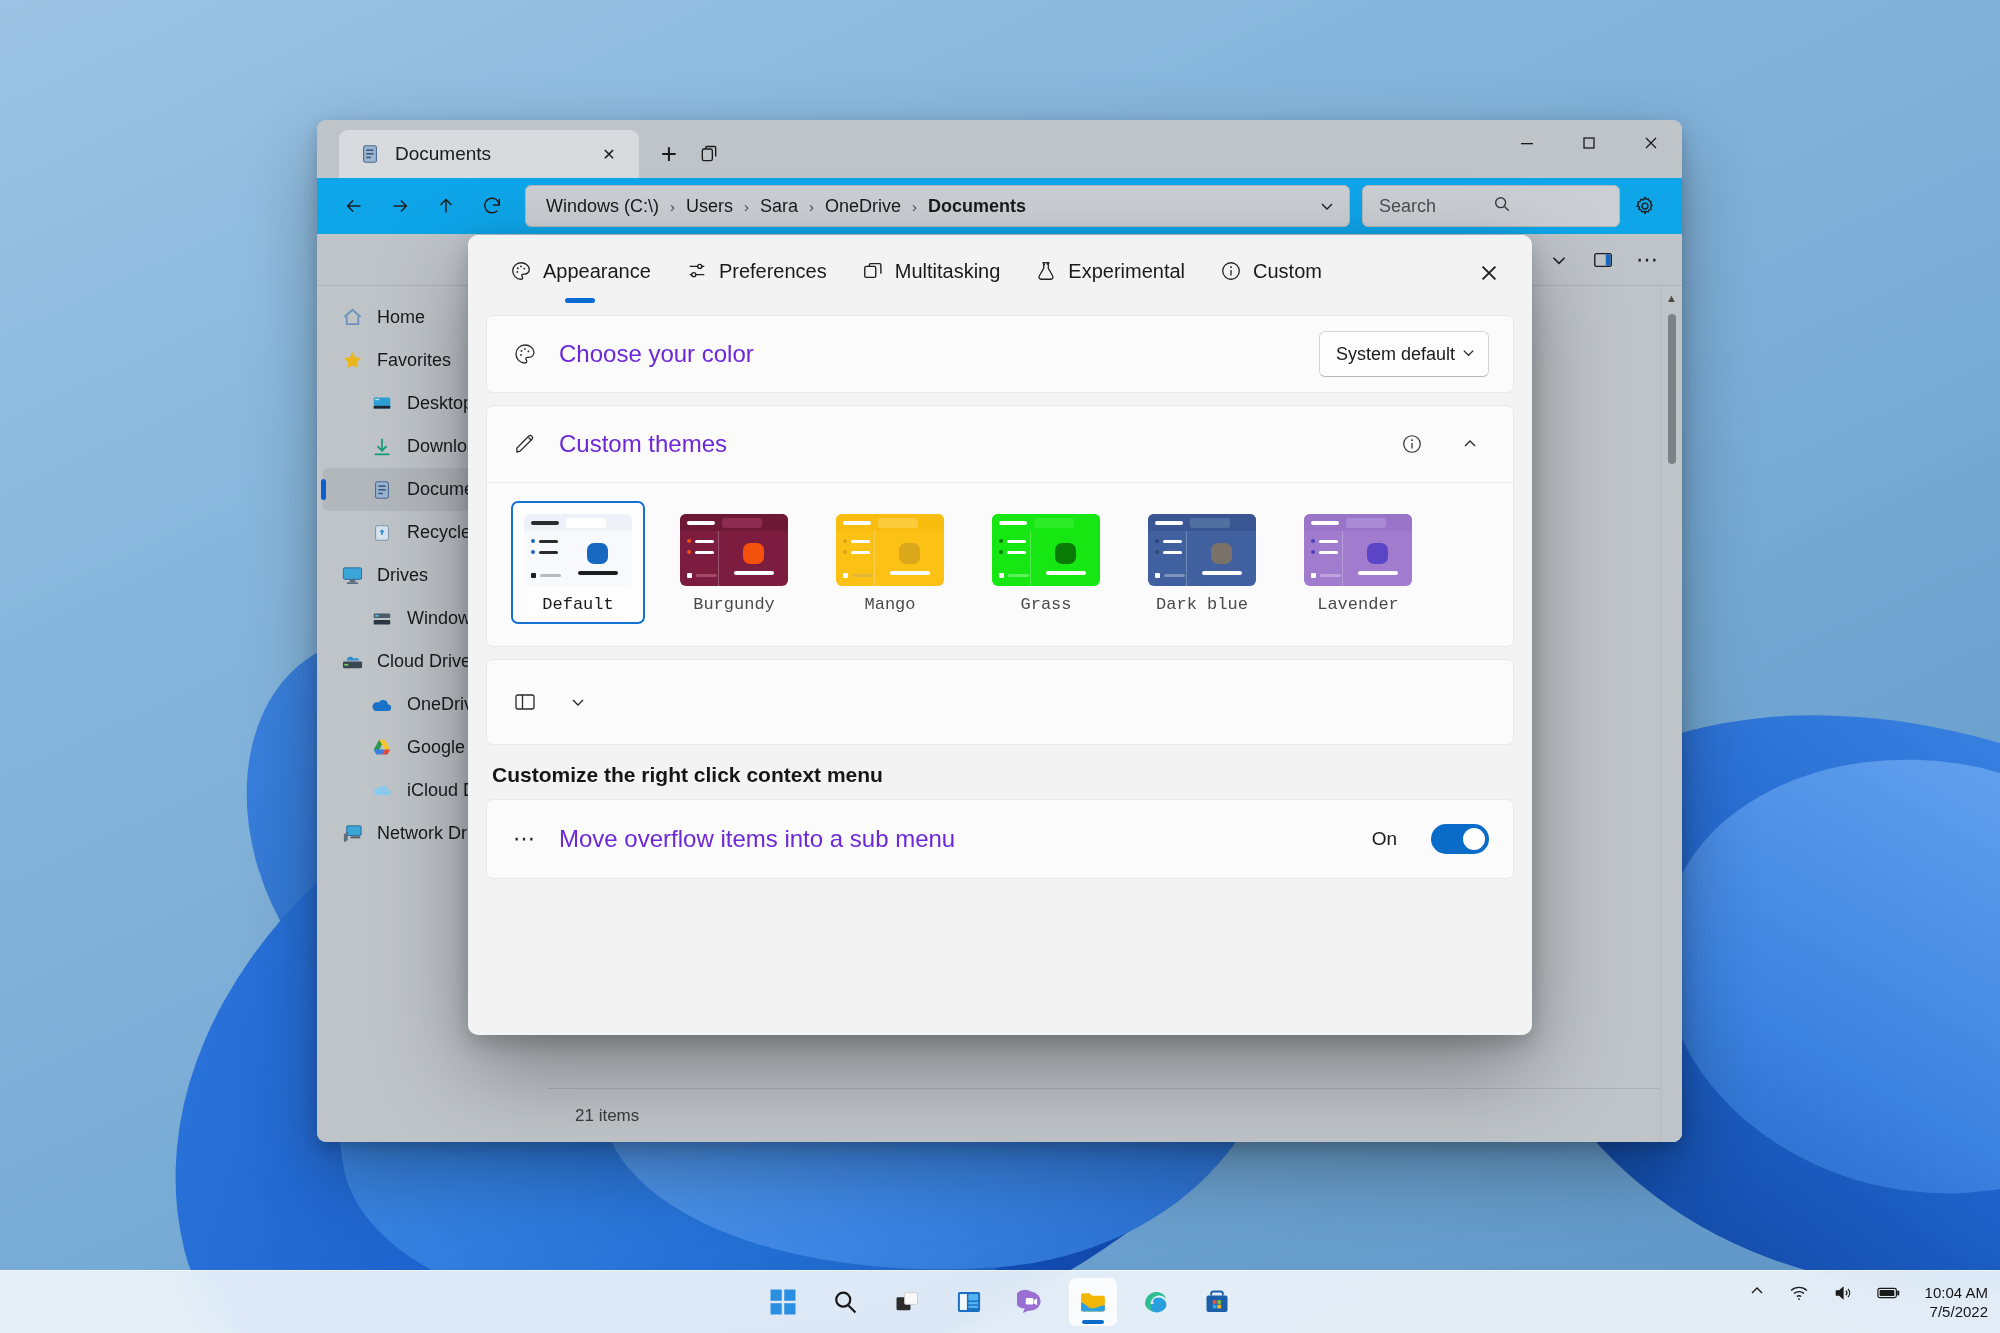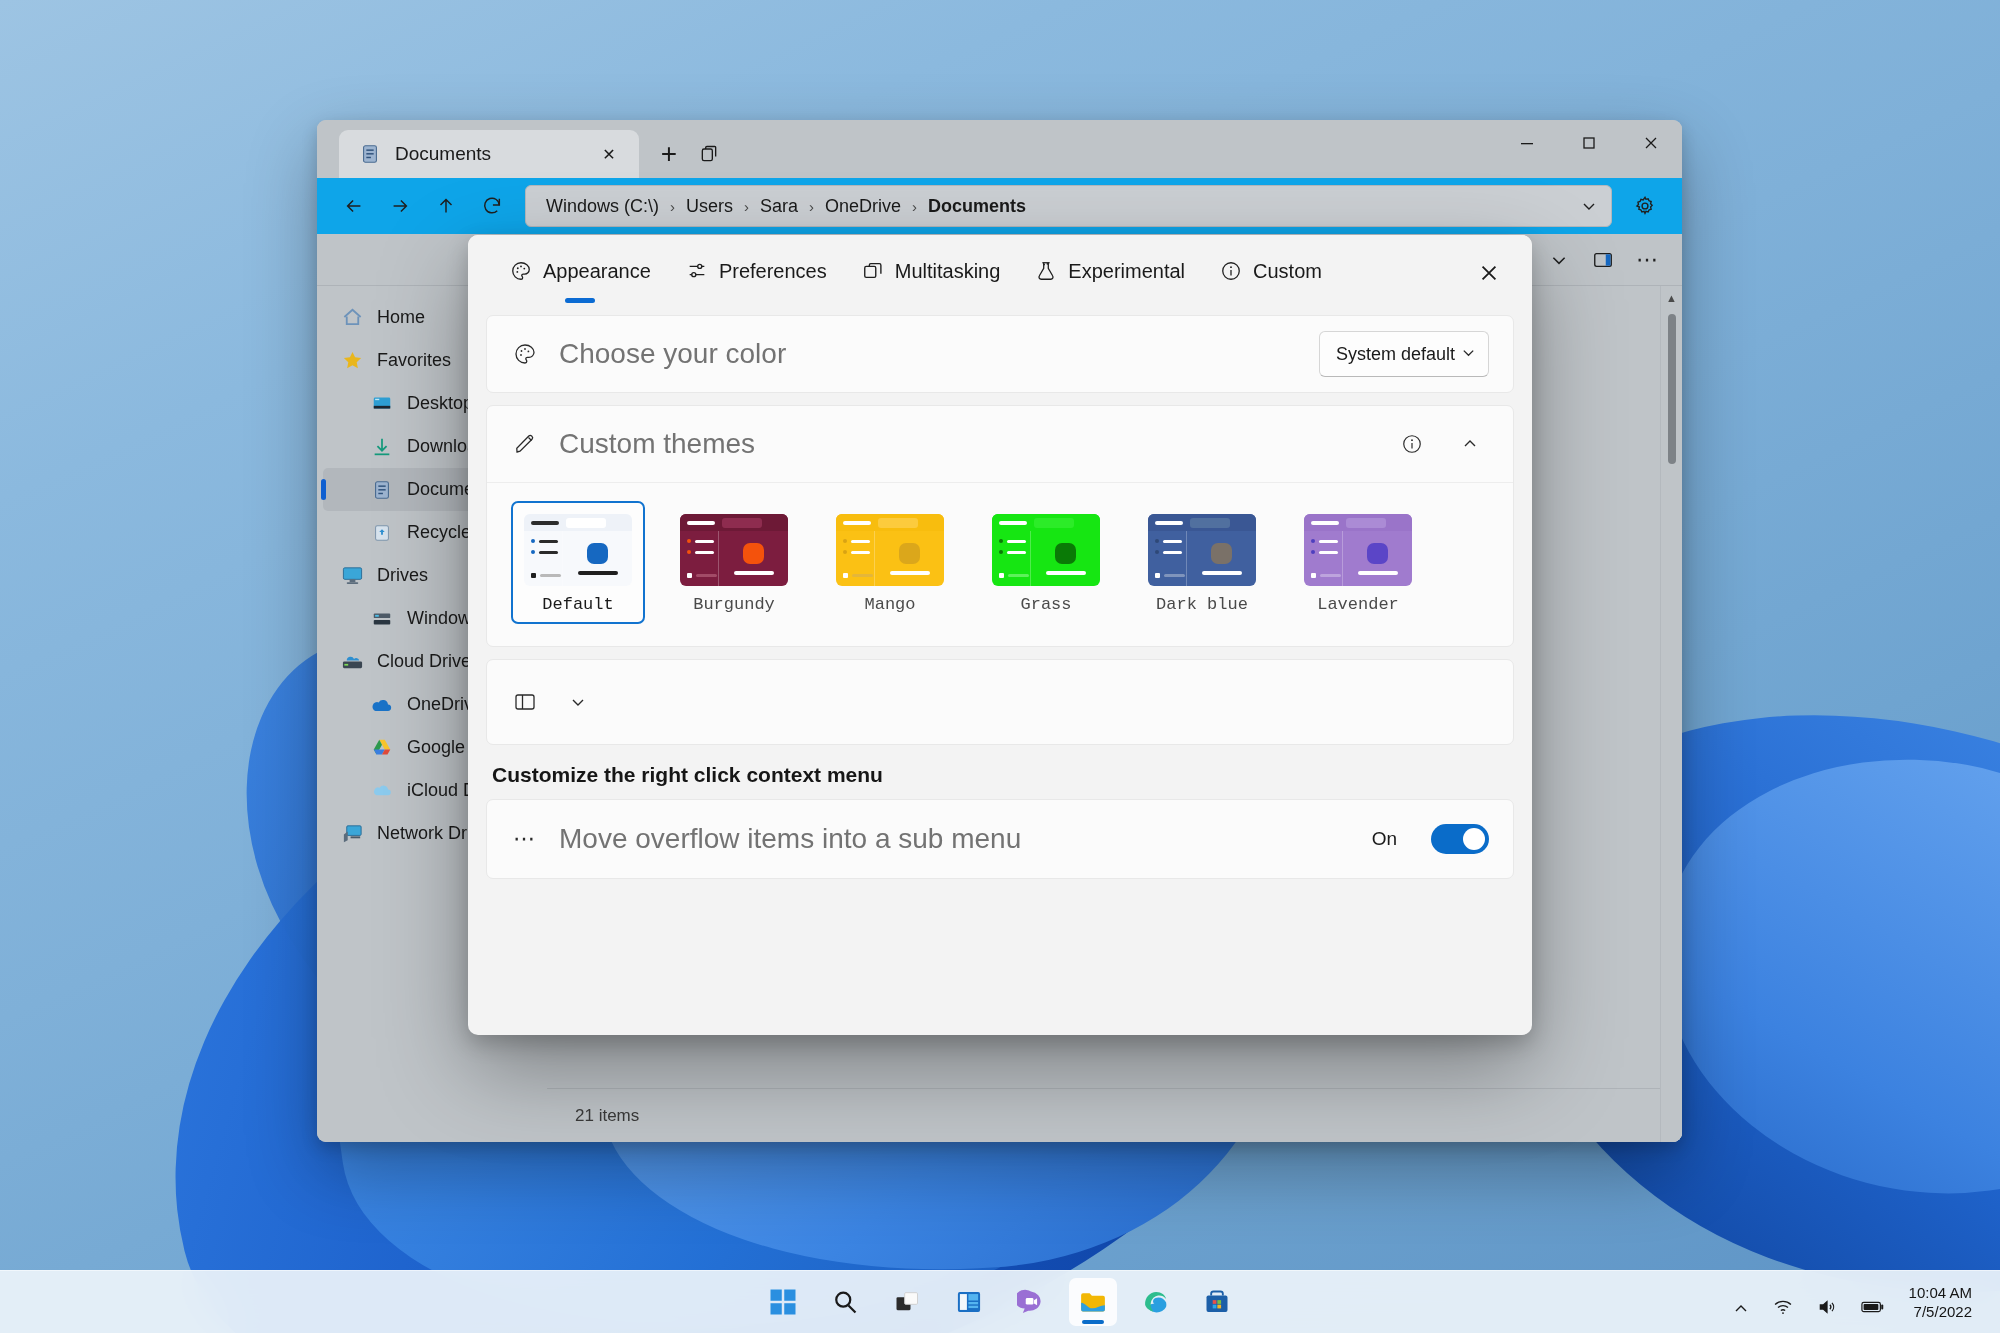--- a/index.html
+++ b/index.html
@@ -267,21 +267,21 @@
     border-radius: 7px;
     margin-bottom: 12px;
   }
   .card-row {
     display: flex; align-items: center;
     min-height: 76px;
     padding: 0 24px;
     gap: 20px;
   }
   .card-ico { width: 28px; display: flex; align-items: center; justify-content: center; color: #2a2a2a; }
-  .card-label { font-size: 28px; color: #737373; flex: 1; }
+  .card-label { font-size: 24px; color: #6d28d9; flex: 1; }
   .combo {
     width: 170px; height: 46px;
     background: #fdfdfd;
     border: 1px solid #d6d6d6;
     border-bottom-color: #b9b9b9;
     border-radius: 6px;
     display: flex; align-items: center;
     padding: 0 12px 0 16px;
     font-size: 18px; color: #1a1a1a;
     justify-content: space-between;
@@ -363,22 +363,22 @@
     display: flex; align-items: center; justify-content: center;
     border-radius: 7px; position: relative;
   }
   .tb-app.active { background: rgba(255,255,255,.85); }
   .tb-app.active::after {
     content: ""; position: absolute; bottom: 2px; left: 50%;
     transform: translateX(-50%);
     width: 22px; height: 4px; border-radius: 2px; background: #0a6cc9;
   }
   .tray {
-    position: absolute; right: 28px;
-    display: flex; align-items: flex-end; gap: 24px;
+    position: absolute; right: 12px;
+    display: flex; align-items: flex-start; gap: 24px;
     color: #1a1a1a;
   }
   .clock { font-size: 15px; line-height: 19px; text-align: right; color: #151515; }
 </style>
 </head>
 <body>
 
 <div id="wallpaper">
   <div class="bloom b1"></div>
   <div class="bloom b2"></div>
@@ -464,20 +464,29 @@
       <span class="crumb">OneDrive</span>
       <span class="crumb-sep">›</span>
       <span class="crumb last">Documents</span>
       <span class="addr-chev">
         <svg width="16" height="16" viewBox="0 0 16 16" fill="none" stroke="#1f1f1f" stroke-width="1.4">
             <path d="M3 6l5 5 5-5"></path>
           </svg>
       </span>
     </div>
 
+    <div class="searchbox">
+      <span>Search</span>
+      <span>
+        <svg width="18" height="18" viewBox="0 0 20 20" fill="none" stroke="#3a3a3a" stroke-width="1.6">
+            <circle cx="8.5" cy="8.5" r="5.5"></circle>
+            <path d="M13 13l4.5 4.5"></path>
+          </svg>
+      </span>
+    </div>
     <div class="gear">
       <svg width="22" height="22" viewBox="0 0 24 24" fill="none" stroke="#1f1f1f" stroke-width="1.5">
           <circle cx="12" cy="12" r="3.2"></circle>
           <path d="M12 2.5l1 2.2 2.4-.6 1 2.2 2.3.8-.6 2.4 1.7 1.8-1.7 1.8.6 2.4-2.3.8-1 2.2-2.4-.6-1 2.2-1-2.2-2.4.6-1-2.2-2.3-.8.6-2.4L3.2 12l1.7-1.8-.6-2.4 2.3-.8 1-2.2 2.4.6z"></path>
         </svg>
     </div>
   </div>
 
   <div class="cmdbar">
     <div class="cmd-btn">

